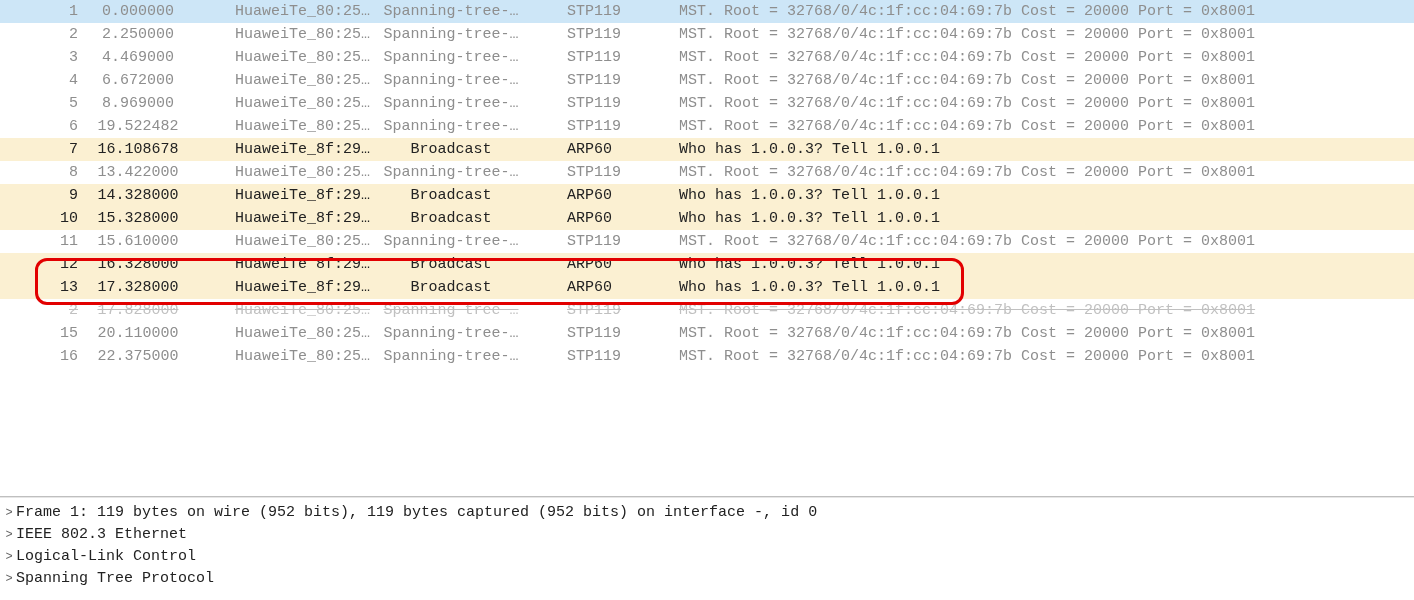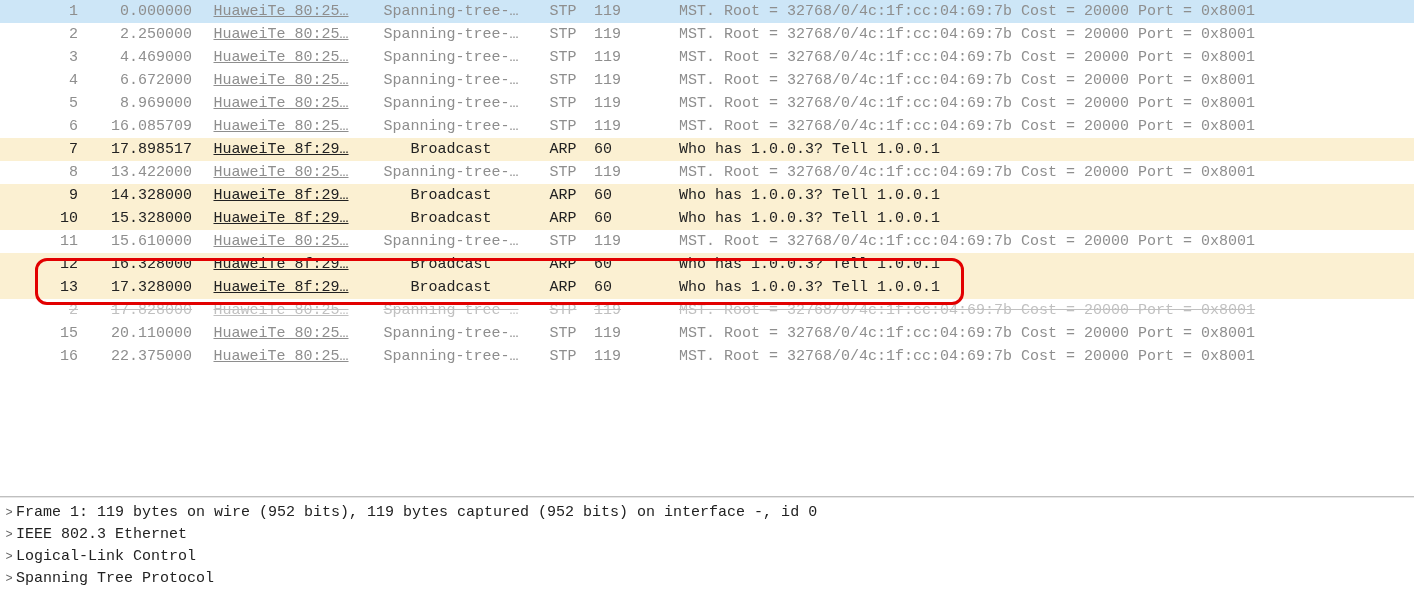--- a/index.html
+++ b/index.html
@@ -28,24 +28,24 @@
     line-height: 23px;
     white-space: nowrap;
     box-sizing: border-box;
   }
   .row.stp { color: #8e8e8e; background: #ffffff; }
   .row.arp { color: #222; background: #fbf0d2; }
   .row.selected { background: #cde6f7; color: #8e8e8e; }
   .row.strike { text-decoration: line-through; opacity: 0.55; }
 
   .c-no   { width: 78px;  text-align: right; padding-right: 6px; }
-  .c-time { width: 108px; text-align: right; }
-  .c-src  { width: 178px; text-align: center; overflow: hidden; text-overflow: ellipsis; text-decoration: underline; }
+  .c-time { width: 108px; text-align: center; }
+  .c-src  { width: 178px; text-align: right; overflow: hidden; text-overflow: ellipsis; }
   .c-dst  { width: 162px; text-align: center; overflow: hidden; text-overflow: ellipsis; }
-  .c-proto{ width: 62px;  text-align: center; }
+  .c-proto{ width: 62px;  text-align: right; }
   .c-len  { width: 60px;  text-align: left; padding-right: 6px; }
   .c-info { flex: 1;      text-align: left; overflow: hidden; text-overflow: ellipsis; margin-left: 19px; }
 
   .highlight-box {
     position: absolute;
     left: 35px;
     width: 929px;
     height: 47px;
     border: 3px solid #e20000;
     border-radius: 12px;
@@ -122,30 +122,30 @@
       <span class="c-no">5</span>
       <span class="c-time">8.969000</span>
       <span class="c-src">HuaweiTe_80:25…</span>
       <span class="c-dst">Spanning-tree-…</span>
       <span class="c-proto">STP</span>
       <span class="c-len">119</span>
       <span class="c-info">MST. Root = 32768/0/4c:1f:cc:04:69:7b  Cost = 20000  Port = 0x8001</span>
     </div>
     <div class="row stp">
       <span class="c-no">6</span>
-      <span class="c-time">16.085709</span>
+      <span class="c-time">19.522482</span>
       <span class="c-src">HuaweiTe_80:25…</span>
       <span class="c-dst">Spanning-tree-…</span>
       <span class="c-proto">STP</span>
       <span class="c-len">119</span>
       <span class="c-info">MST. Root = 32768/0/4c:1f:cc:04:69:7b  Cost = 20000  Port = 0x8001</span>
     </div>
     <div class="row arp">
       <span class="c-no">7</span>
-      <span class="c-time">17.898517</span>
+      <span class="c-time">16.108678</span>
       <span class="c-src">HuaweiTe_8f:29…</span>
       <span class="c-dst">Broadcast</span>
       <span class="c-proto">ARP</span>
       <span class="c-len">60</span>
       <span class="c-info">Who has 1.0.0.3? Tell 1.0.0.1</span>
     </div>
     <div class="row stp">
       <span class="c-no">8</span>
       <span class="c-time">13.422000</span>
       <span class="c-src">HuaweiTe_80:25…</span>

